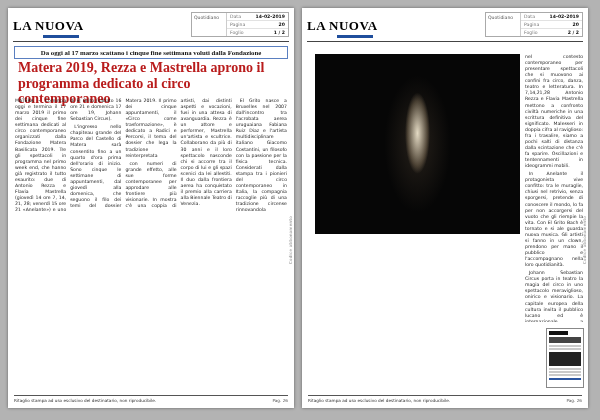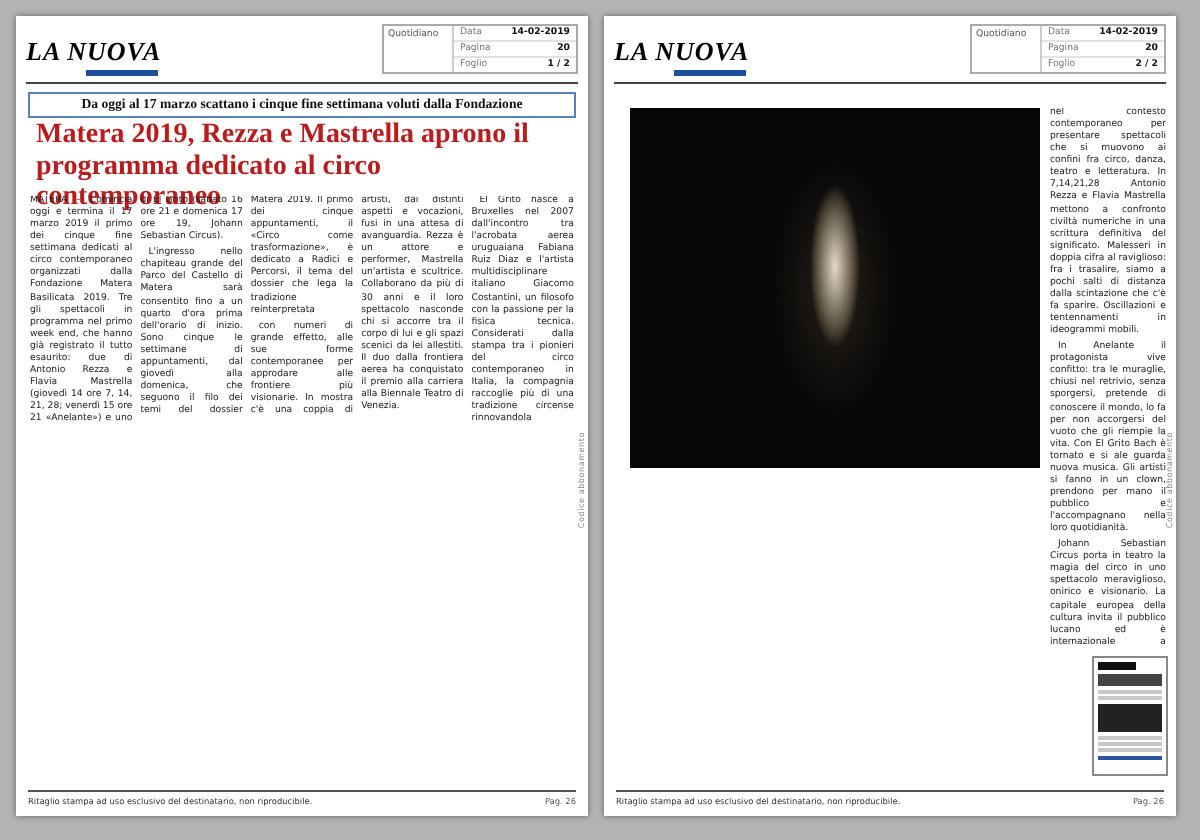--- a/index.html
+++ b/index.html
@@ -6,21 +6,21 @@
   body{font-family:"DejaVu Sans",sans-serif;}
   .canvas{position:relative;width:600px;height:420px;background:#b3b3b3;overflow:hidden;}
   .page{position:absolute;top:8px;width:286px;height:400px;background:#ffffff;
         box-shadow:0 0 3px rgba(0,0,0,.45);}
   .page.left{left:8px;}
   .page.right{left:302px;}
 
   
   .hdr{position:absolute;top:4px;left:5px;right:5px;height:26px;display:flex;
        justify-content:space-between;align-items:flex-start;}
-  .logo-wrap{padding-top:3px;font-style:italic;}
+  .logo-wrap{padding-top:3px;}
   .logo{font-family:"Liberation Serif",serif;font-weight:bold;font-size:13px;
         letter-spacing:.5px;color:#000;}
   .logo-bar{height:3px;width:36px;background:#1f4e9c;margin-left:30px;margin-top:1px;}
   .meta-box{width:96px;border:1px solid #aaa;display:flex;font-size:4.6px;color:#333;}
   .meta-left{width:30px;border-right:1px solid #ccc;padding:2px;color:#555;}
   .meta-rows{flex:1;}
   .meta-row{display:flex;justify-content:space-between;padding:1px 3px;
             border-bottom:1px solid #e2e2e2;}
   .meta-row:last-child{border-bottom:none;}
   .meta-k{color:#777;}

